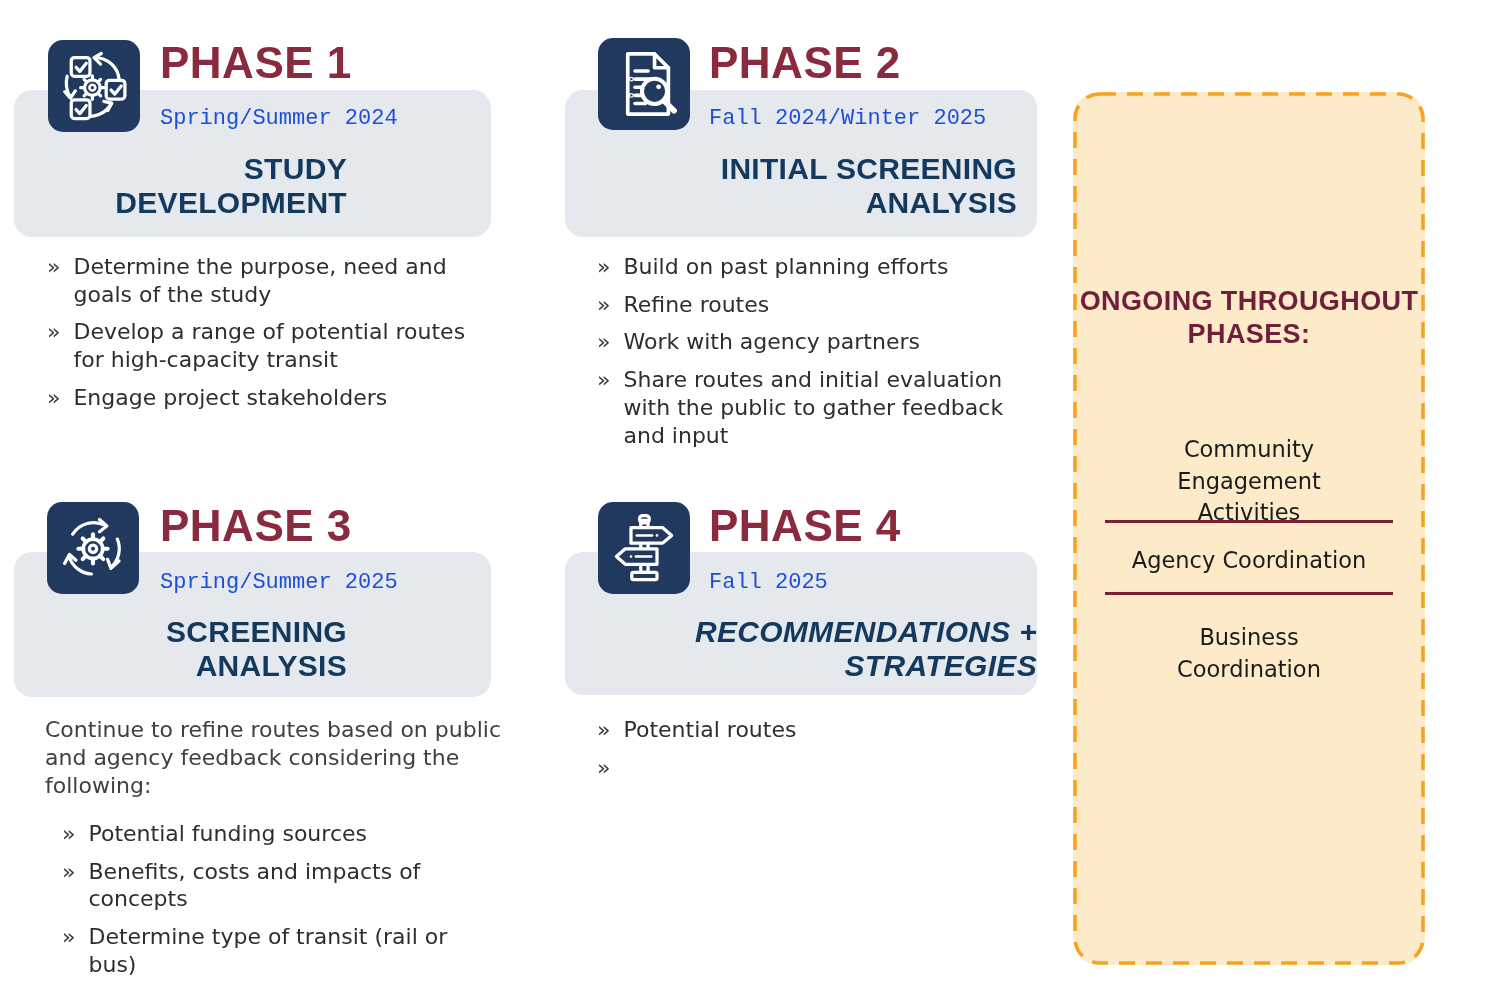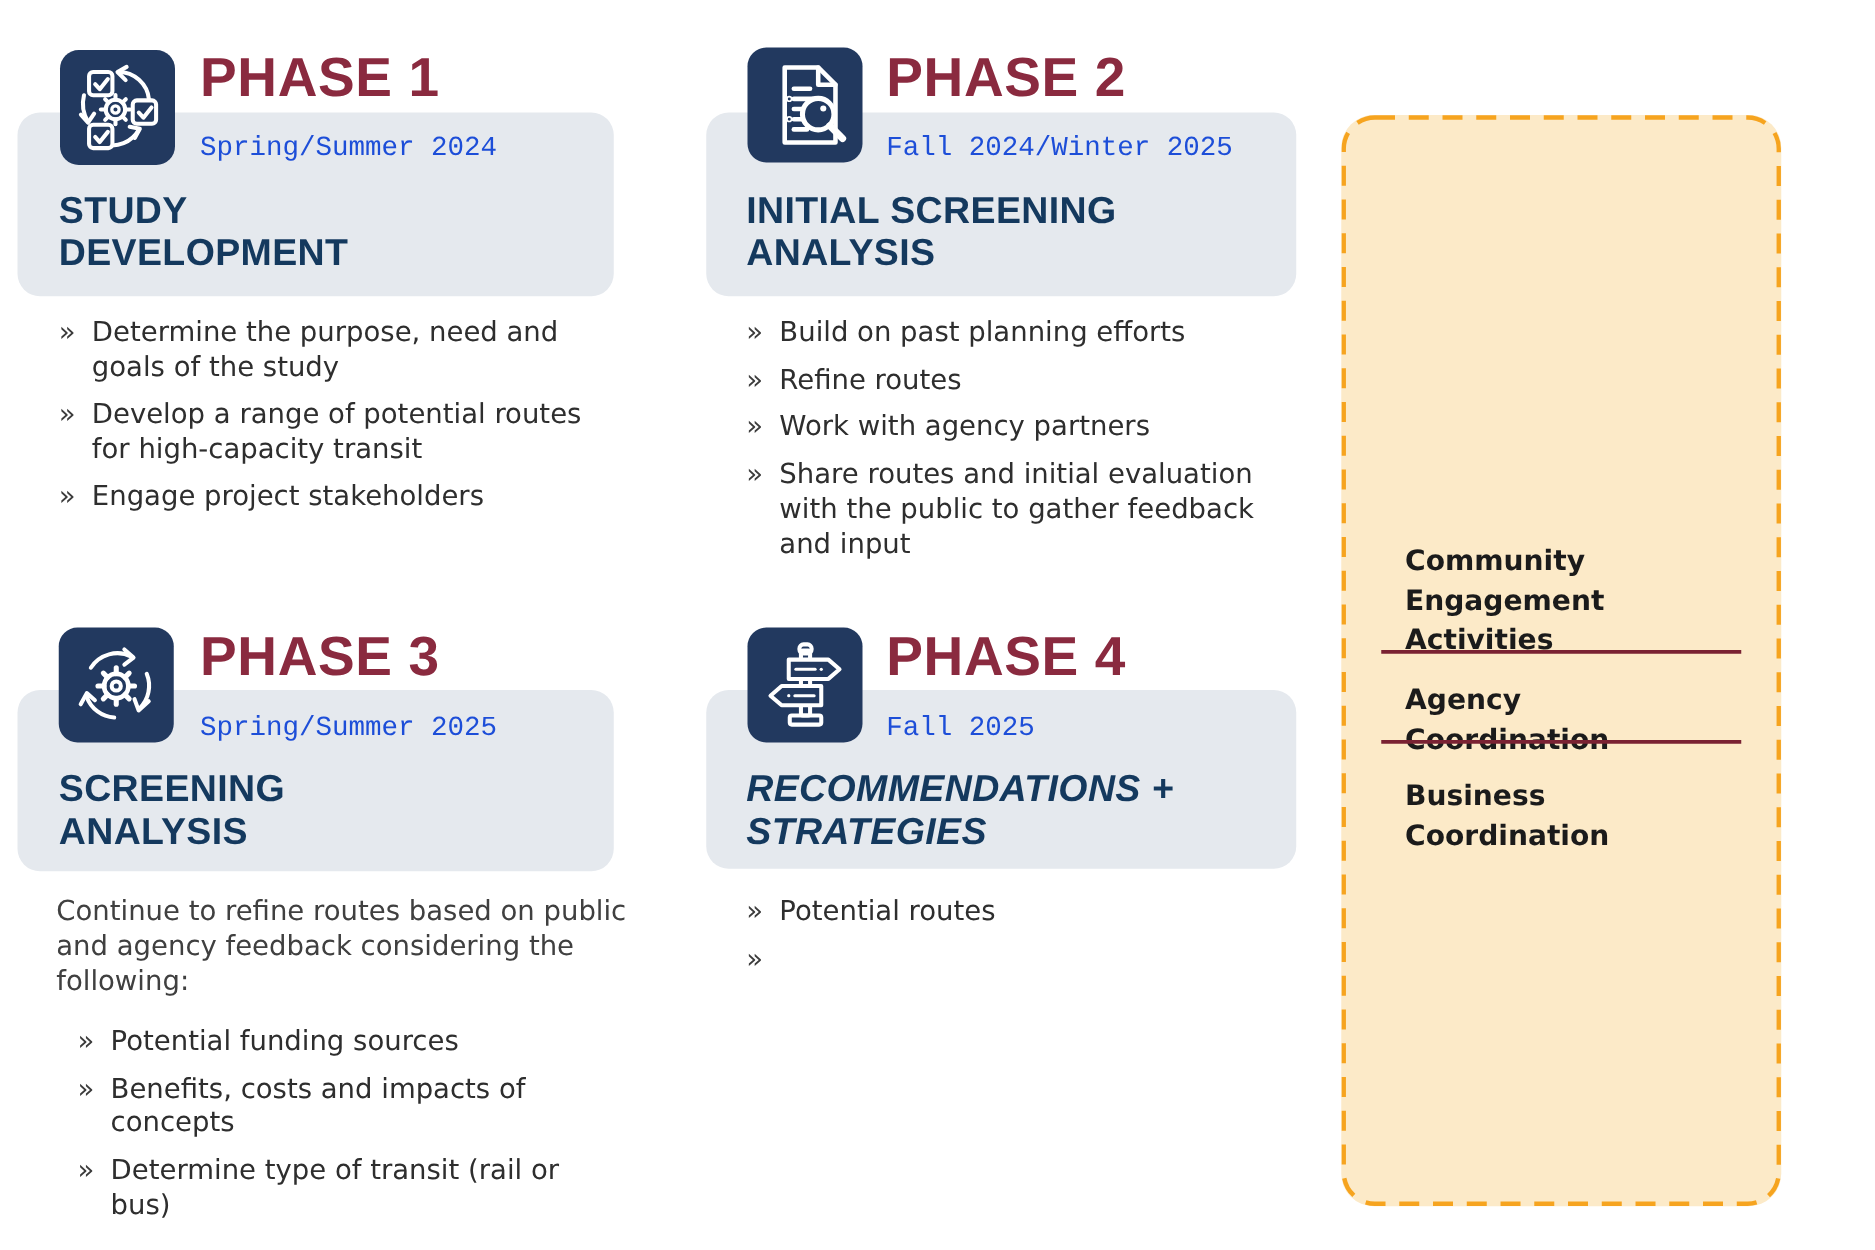--- a/index.html
+++ b/index.html
@@ -6,34 +6,34 @@
   #stage{position:relative;width:1500px;height:1000px;background:#ffffff;overflow:hidden;
          font-family:"DejaVu Sans","Liberation Sans",sans-serif;}
   .phase-card{position:absolute;background:#E5E9EE;border-radius:18px;}
   .icon-tile{position:absolute;width:92px;height:92px;background:#22395F;border-radius:15px;
              display:flex;align-items:center;justify-content:center;}
   .phase-title{position:absolute;font-family:"Liberation Sans",sans-serif;font-size:44px;font-weight:800;
                color:#8A2A3F;letter-spacing:.5px;white-space:nowrap;}
   .phase-date{position:absolute;font-size:22px;color:#1d4ed8;white-space:nowrap;
               font-family:Liberation Mono, monospace;}
   .phase-heading{position:absolute;font-family:"Liberation Sans",sans-serif;font-size:30px;font-weight:800;
-                 color:#14395E;line-height:1.13;letter-spacing:.3px;}
+                 color:#14395E;line-height:1.13;letter-spacing:.3px;text-align:right;}
   .intro{position:absolute;font-size:22px;line-height:1.28;color:#404040;}
   .bullets{position:absolute;display:flex;flex-direction:column;gap:10px;margin:0;padding:0;list-style:none;}
   .bullet{display:flex;gap:13px;font-size:22px;line-height:1.26;color:#2E2E2E;}
   .bullet .marker{flex:0 0 auto;color:#3C3C3C;}
   
   .ongoing{position:absolute;left:1073px;top:92px;width:352px;height:873px;
            background:#FCEAC8;border-radius:26px;}
   .ongoing .border-svg{position:absolute;left:0;top:0;}
   .ongoing-title{position:absolute;top:193px;left:0;width:100%;text-align:center;
                  font-family:"Liberation Sans",sans-serif;font-size:27px;font-weight:800;
                  color:#701F3A;line-height:1.22;letter-spacing:.4px;}
-  .ongoing-item{position:absolute;left:50%;transform:translateX(-50%);width:250px;text-align:left;
-                font-size:22.5px;color:#1B1B1B;line-height:1.4;font-weight:bold;}
+  .ongoing-item{position:absolute;left:50%;transform:translateX(-50%);width:250px;text-align:center;
+                font-size:22.5px;color:#1B1B1B;line-height:1.4;}
   .ongoing-divider{position:absolute;left:32px;width:288px;height:0;border-top:3px solid #7A2233;}
   .item-1{top:342px;}
   .divider-1{top:428px;}
   .item-2{top:453px;}
   .divider-2{top:500px;}
   .item-3{top:530px;}
   svg{display:block;}
 </style>
 </head>
 <body>
@@ -204,20 +204,21 @@
       <li class="bullet">
           <span class="marker">»</span>
         </li>
     </ul>
   </section>
 
   <aside class="ongoing">
     <svg class="border-svg" width="352" height="873" viewBox="0 0 352 873">
       <rect x="2" y="2" width="348" height="869" rx="25" fill="none" stroke="#F6A41F" stroke-width="3.5" stroke-dasharray="16 11"></rect>
     </svg>
+    <div class="ongoing-title">ONGOING THROUGHOUT PHASES:</div>
     <div class="ongoing-item item-1">Community Engagement Activities</div>
     <div class="ongoing-divider divider-1"></div>
     <div class="ongoing-item item-2">Agency Coordination</div>
     <div class="ongoing-divider divider-2"></div>
     <div class="ongoing-item item-3">Business Coordination</div>
   </aside>
 
 </div>
 
 </body></html>

